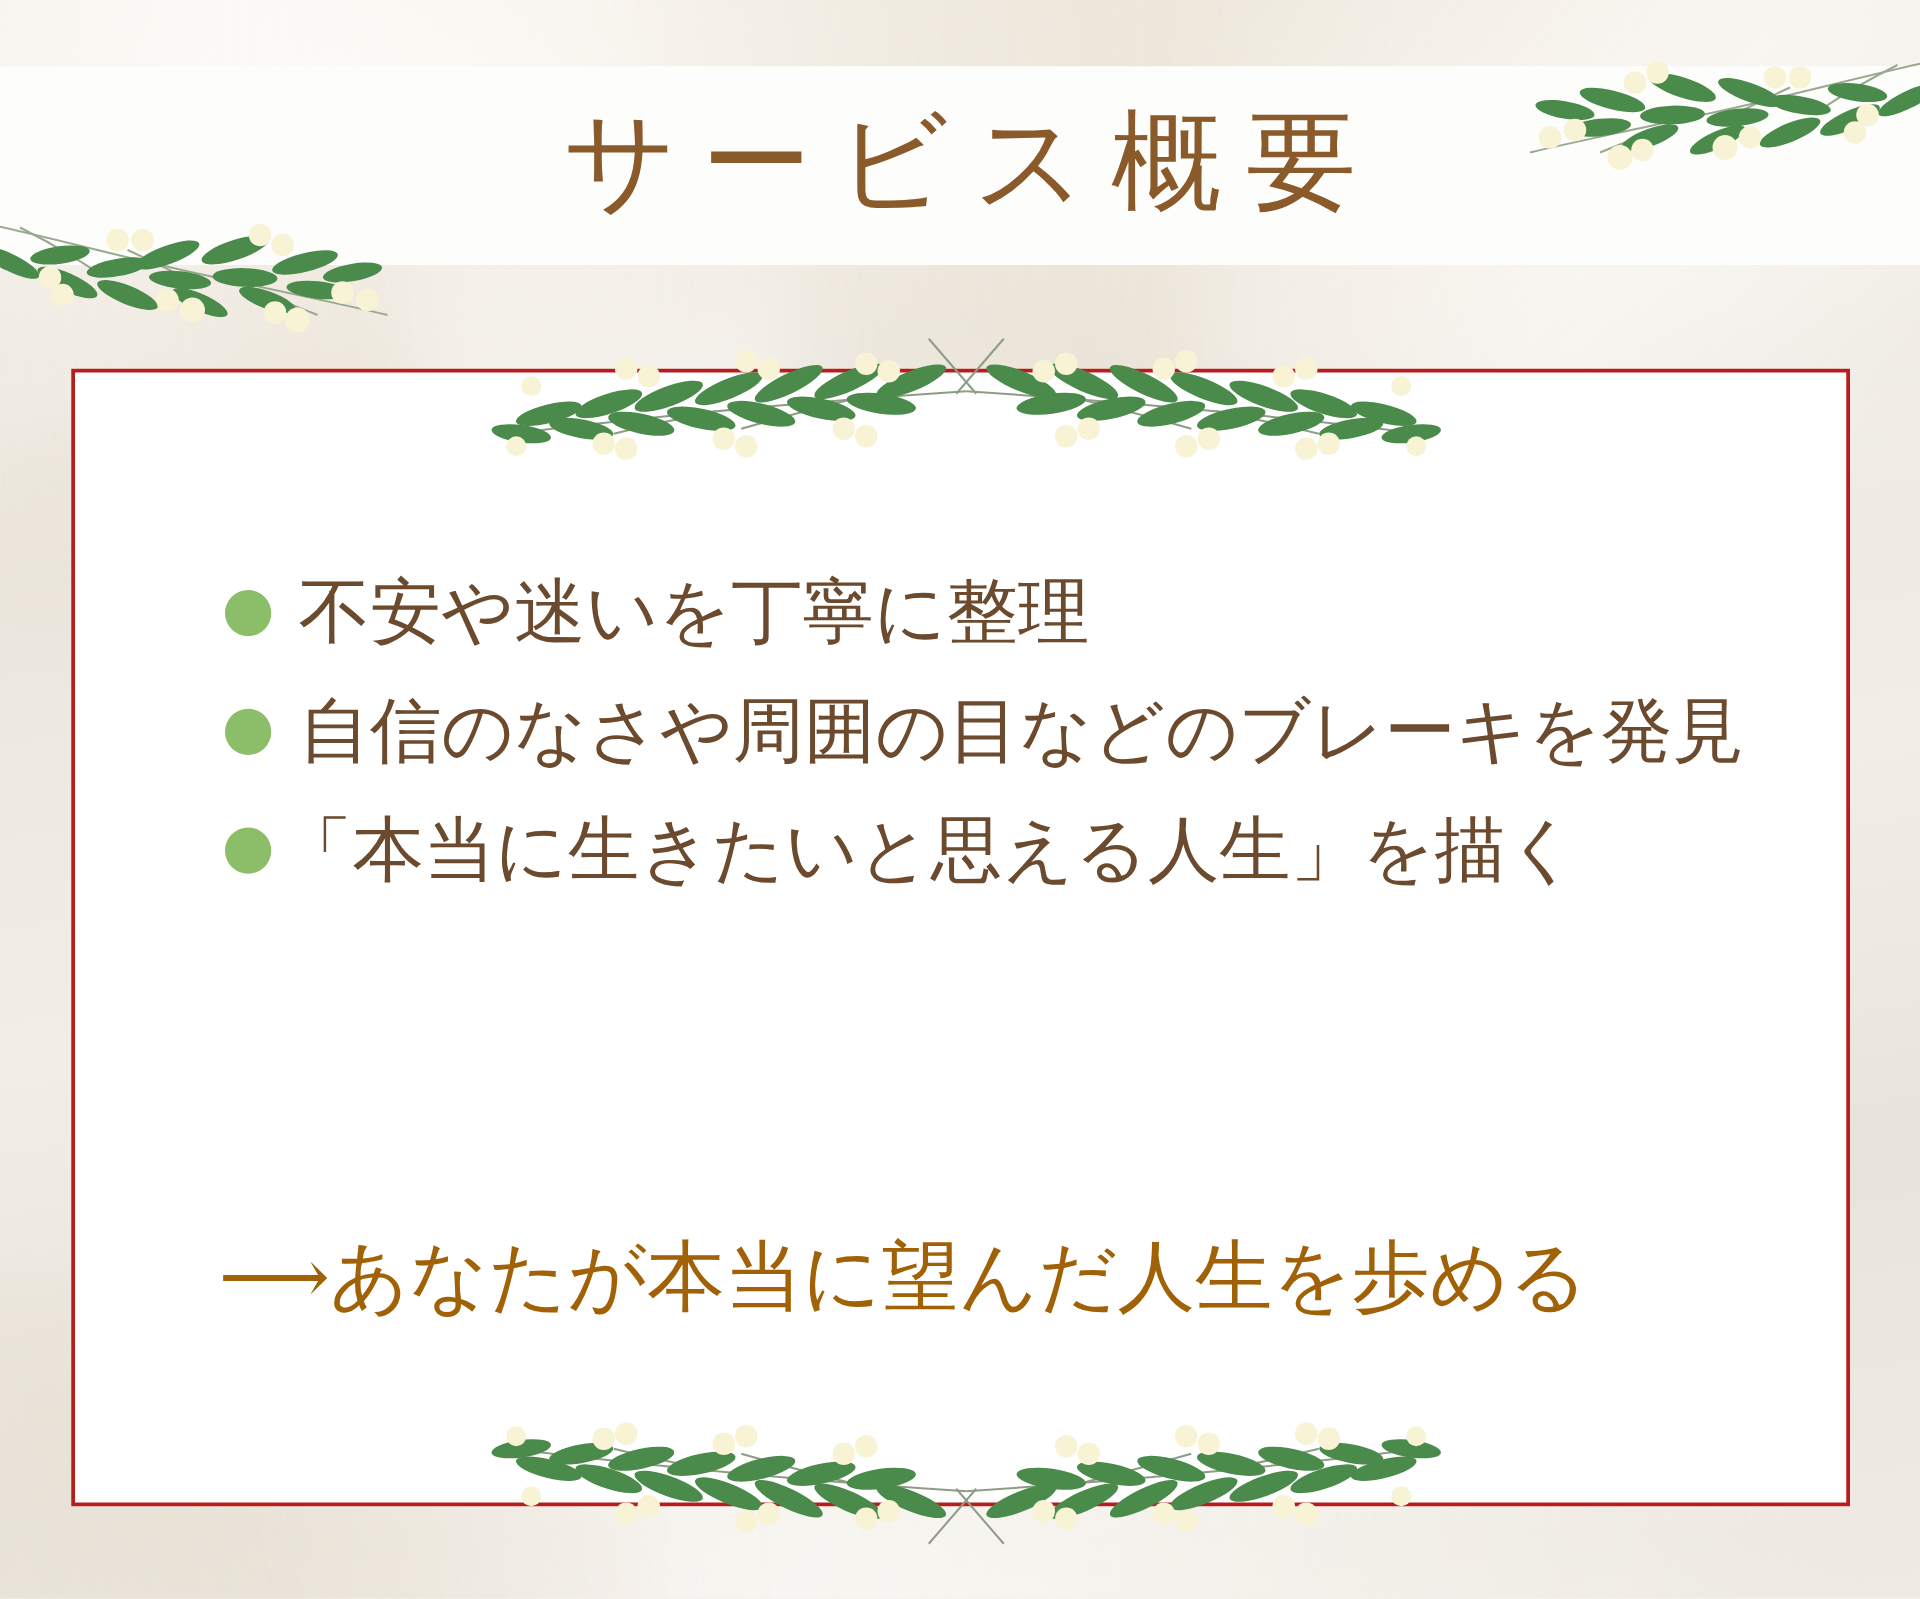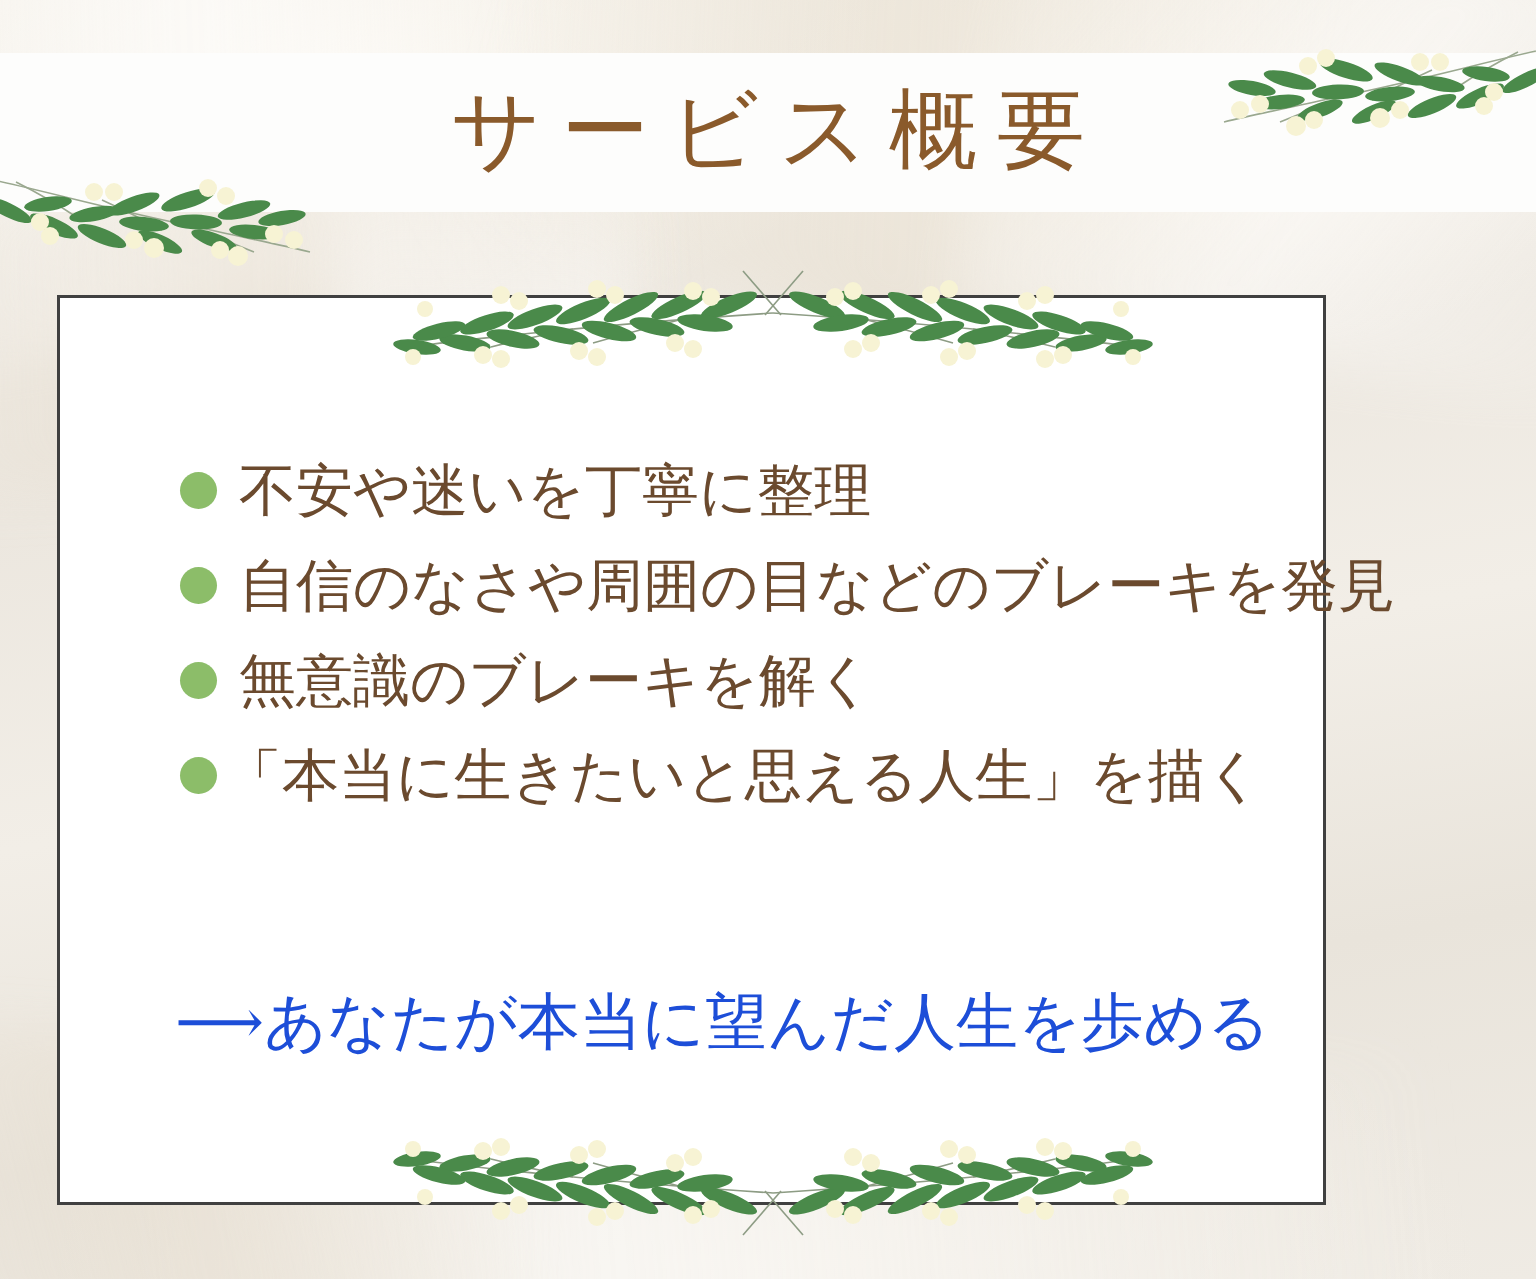--- a/index.html
+++ b/index.html
@@ -95,24 +95,24 @@
     color: #8a5a2b;
     white-space: nowrap;
     margin-top: 27px;
   }
 
   
   .card {
     position: absolute;
     left: 57px;
     top: 295px;
-    width: 1269px;
+    width: 1423px;
     height: 910px;
     background: #ffffff;
-    border: 3px solid #404040;
+    border: 3px solid #b91c1c;
     box-sizing: border-box;
   }
 
   
   .list {
     position: absolute;
     left: 120px;
     top: 145px;
     width: 1300px;
   }
@@ -138,21 +138,21 @@
   }
   .row.tight .dot { margin-right: 8px; }
 
   .conclusion {
     position: absolute;
     left: 115px;
     top: 690px;
     font-family: "Liberation Serif", "DejaVu Serif", serif;
     font-size: 62px;
     line-height: 1.1;
-    color: #1d4ed8;
+    color: #a16207;
     white-space: nowrap;
   }
   .arrow-glyph {
     display: inline-block;
     letter-spacing: -4px;
     margin-right: 4px;
   }
 
   
   .floral {
@@ -272,24 +272,20 @@
       <div class="row">
         <span class="dot"></span>
         <span class="row-text">不安や迷いを丁寧に整理</span>
       </div>
 
       <div class="row">
         <span class="dot"></span>
         <span class="row-text">自信のなさや周囲の目などのブレーキを発見</span>
       </div>
 
-      <div class="row">
-        <span class="dot"></span>
-        <span class="row-text">無意識のブレーキを解く</span>
-      </div>
 
       <div class="row tight">
         <span class="dot"></span>
         <span class="row-text">「本当に生きたいと思える人生」を描く</span>
       </div>
 
 
     </div>
 
     <div class="conclusion">

